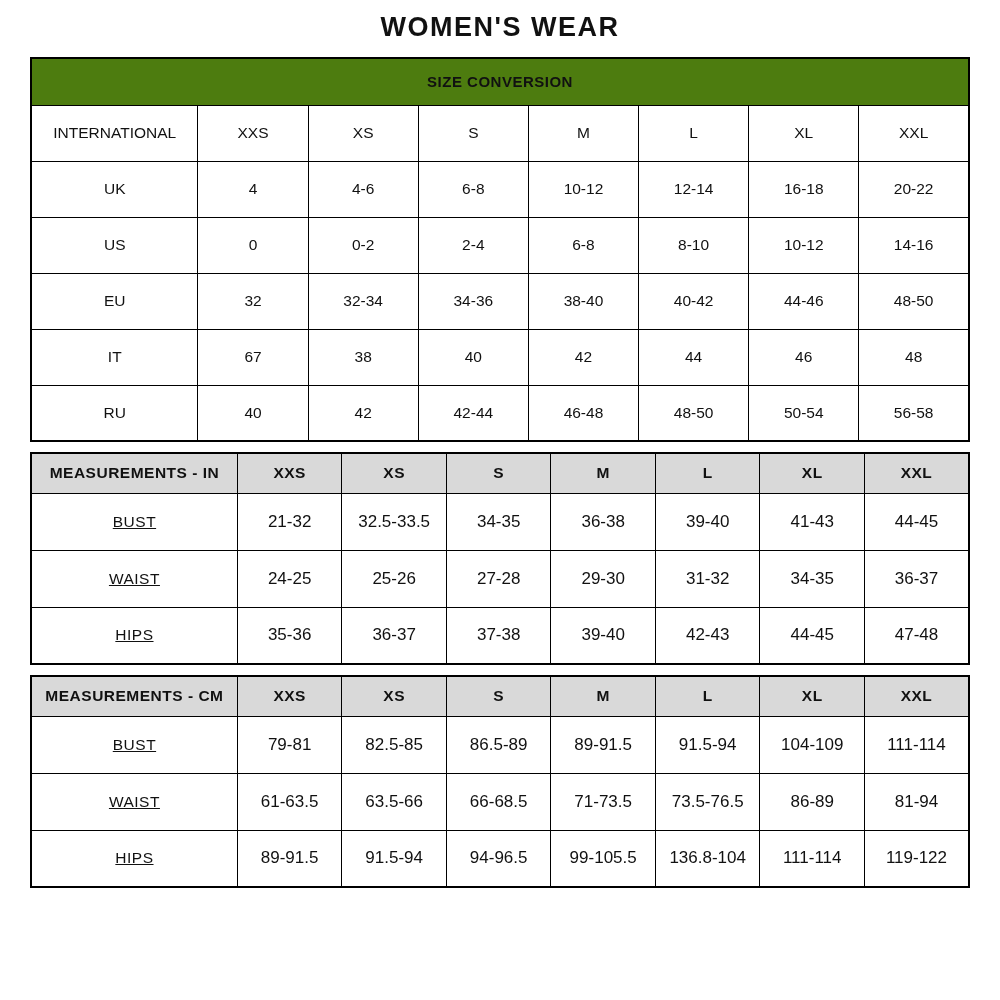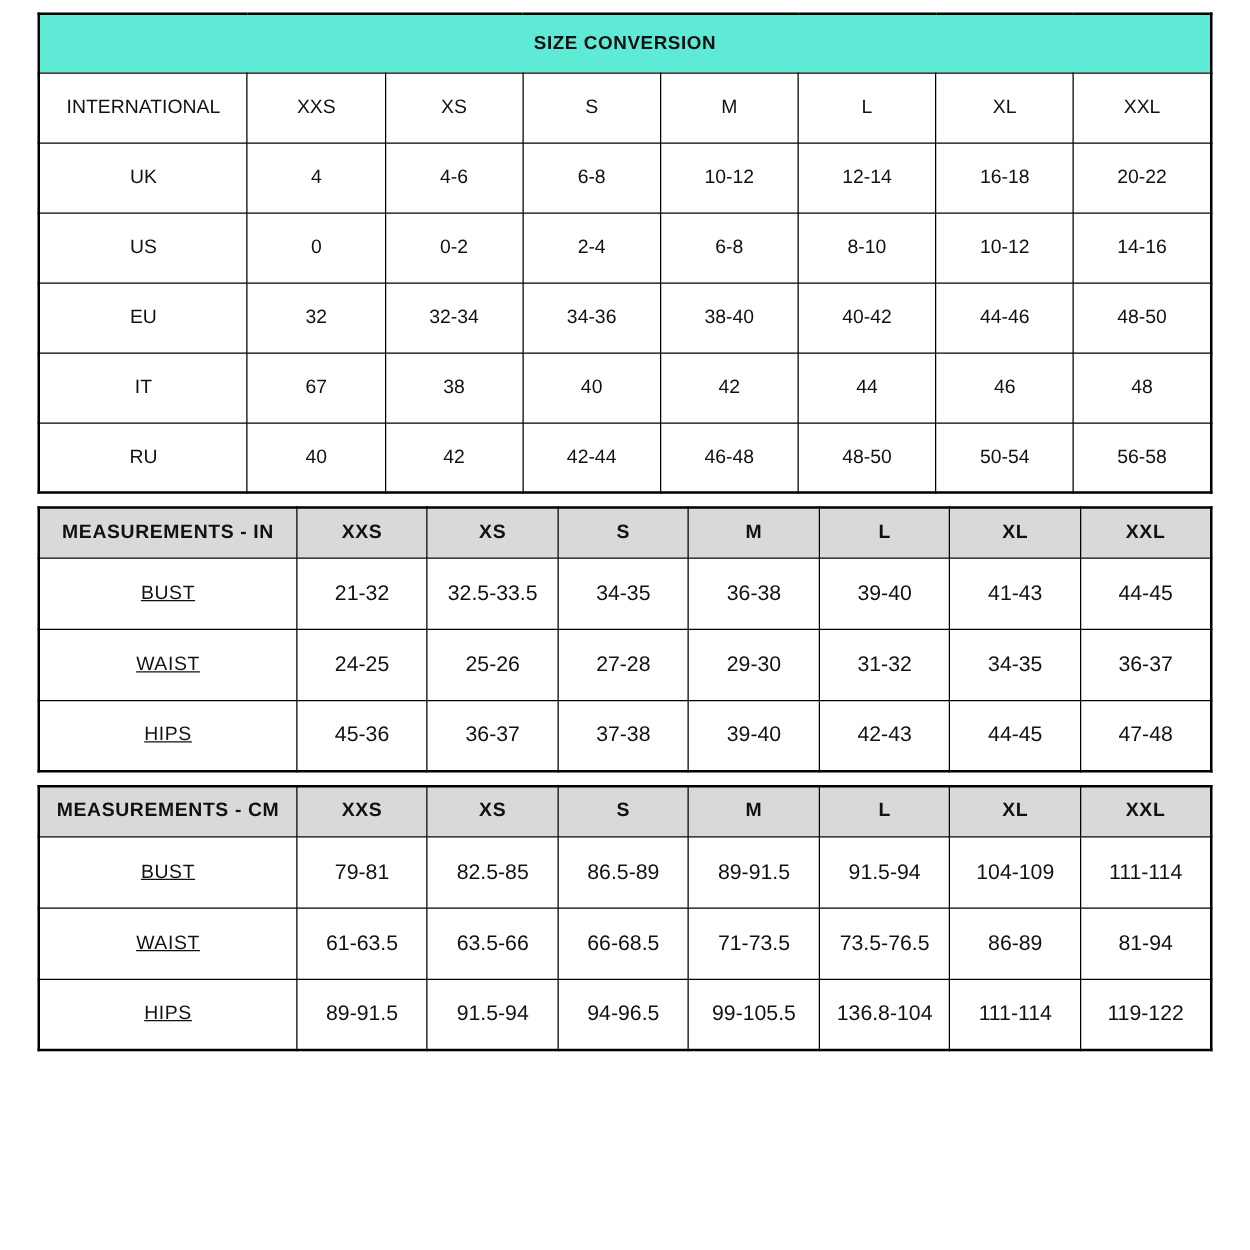--- a/index.html
+++ b/index.html
@@ -30,21 +30,21 @@
   td, th {
     border: 1.5px solid #000000;
     text-align: center;
     vertical-align: middle;
     padding: 4px 2px;
   }
   table { border: 2px solid #000000; }
 
   
   .t-conversion .band-header td {
-    background: #5eead4;
+    background: #4d7c0f;
     font-weight: bold;
     font-size: 15px;
     letter-spacing: 0.5px;
     height: 47px;
   }
   .t-conversion td { font-size: 15.5px; height: 56px; }
   .t-conversion col.c-label { width: 17.8%; }
   .t-conversion col.c-size  { width: 11.742%; }
 
   
@@ -59,20 +59,21 @@
   }
   .t-measure td { height: 57px; }
   .t-measure td.row-label { font-size: 15.5px; letter-spacing: 0.5px; text-decoration: underline; }
   .t-measure td.val { font-size: 17px; }
 </style>
 </head>
 <body>
 
 <div class="page">
 
+  <h1 class="page-title">WOMEN'S WEAR</h1>
 
   <table class="t-conversion">
     <colgroup>
       <col class="c-label">
         <col class="c-size">
         <col class="c-size">
         <col class="c-size">
       <col class="c-size">
         <col class="c-size">
         <col class="c-size">
@@ -182,21 +183,21 @@
         <td class="val">24-25</td>
         <td class="val">25-26</td>
         <td class="val">27-28</td>
         <td class="val">29-30</td>
         <td class="val">31-32</td>
         <td class="val">34-35</td>
         <td class="val">36-37</td>
       </tr>
       <tr>
         <td class="row-label">HIPS</td>
-        <td class="val">45-36</td>
+        <td class="val">35-36</td>
         <td class="val">36-37</td>
         <td class="val">37-38</td>
         <td class="val">39-40</td>
         <td class="val">42-43</td>
         <td class="val">44-45</td>
         <td class="val">47-48</td>
       </tr>
     </tbody>
   </table>
 

